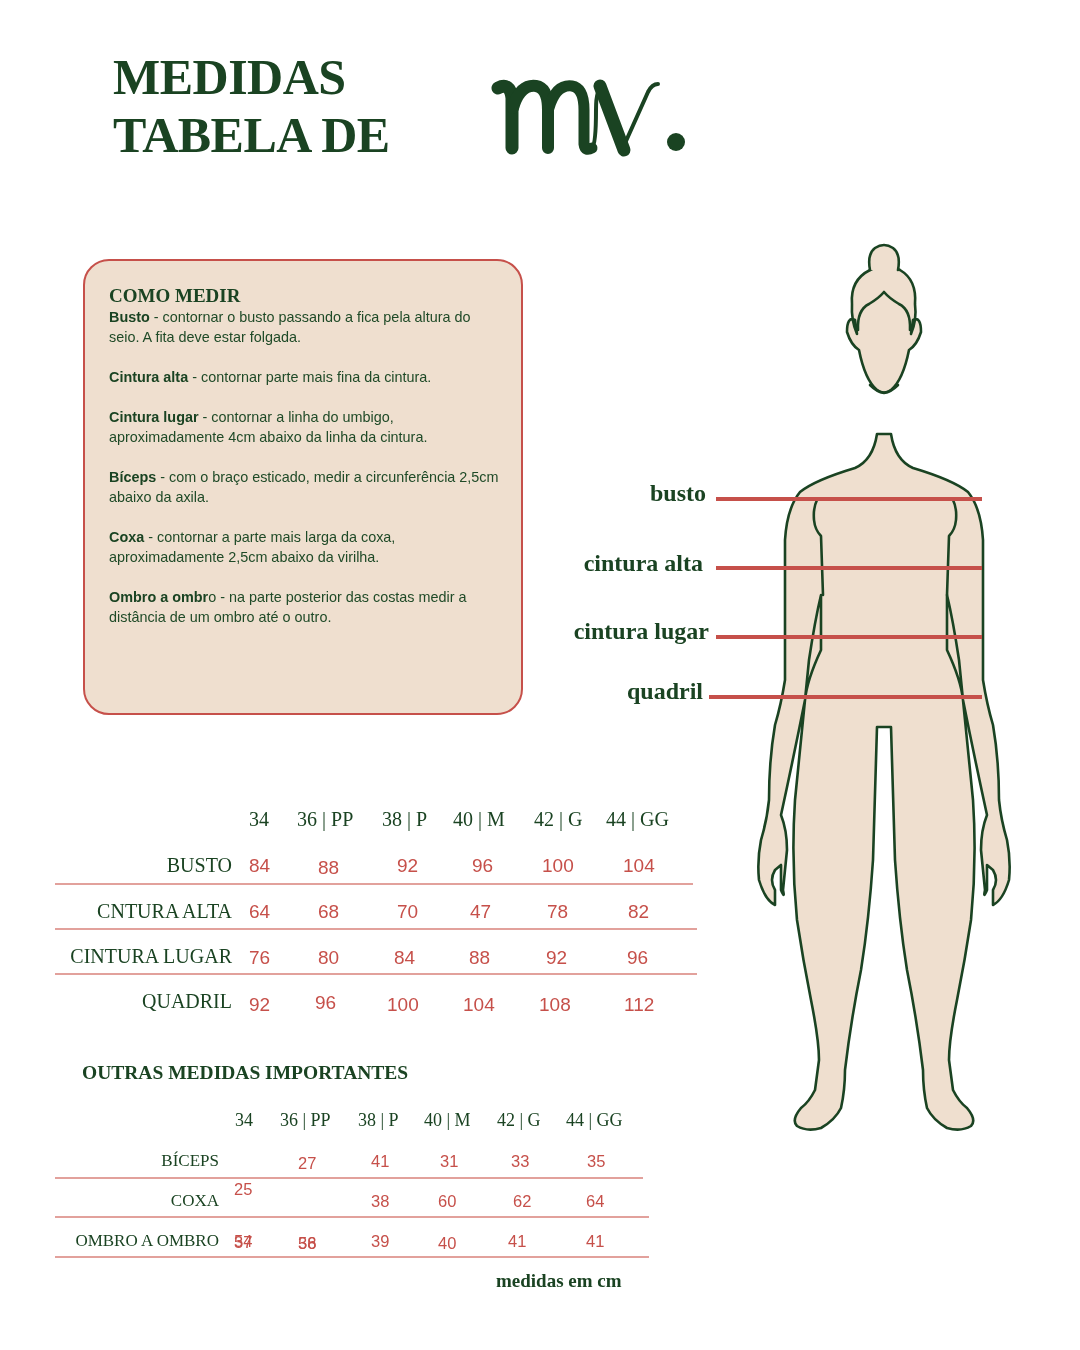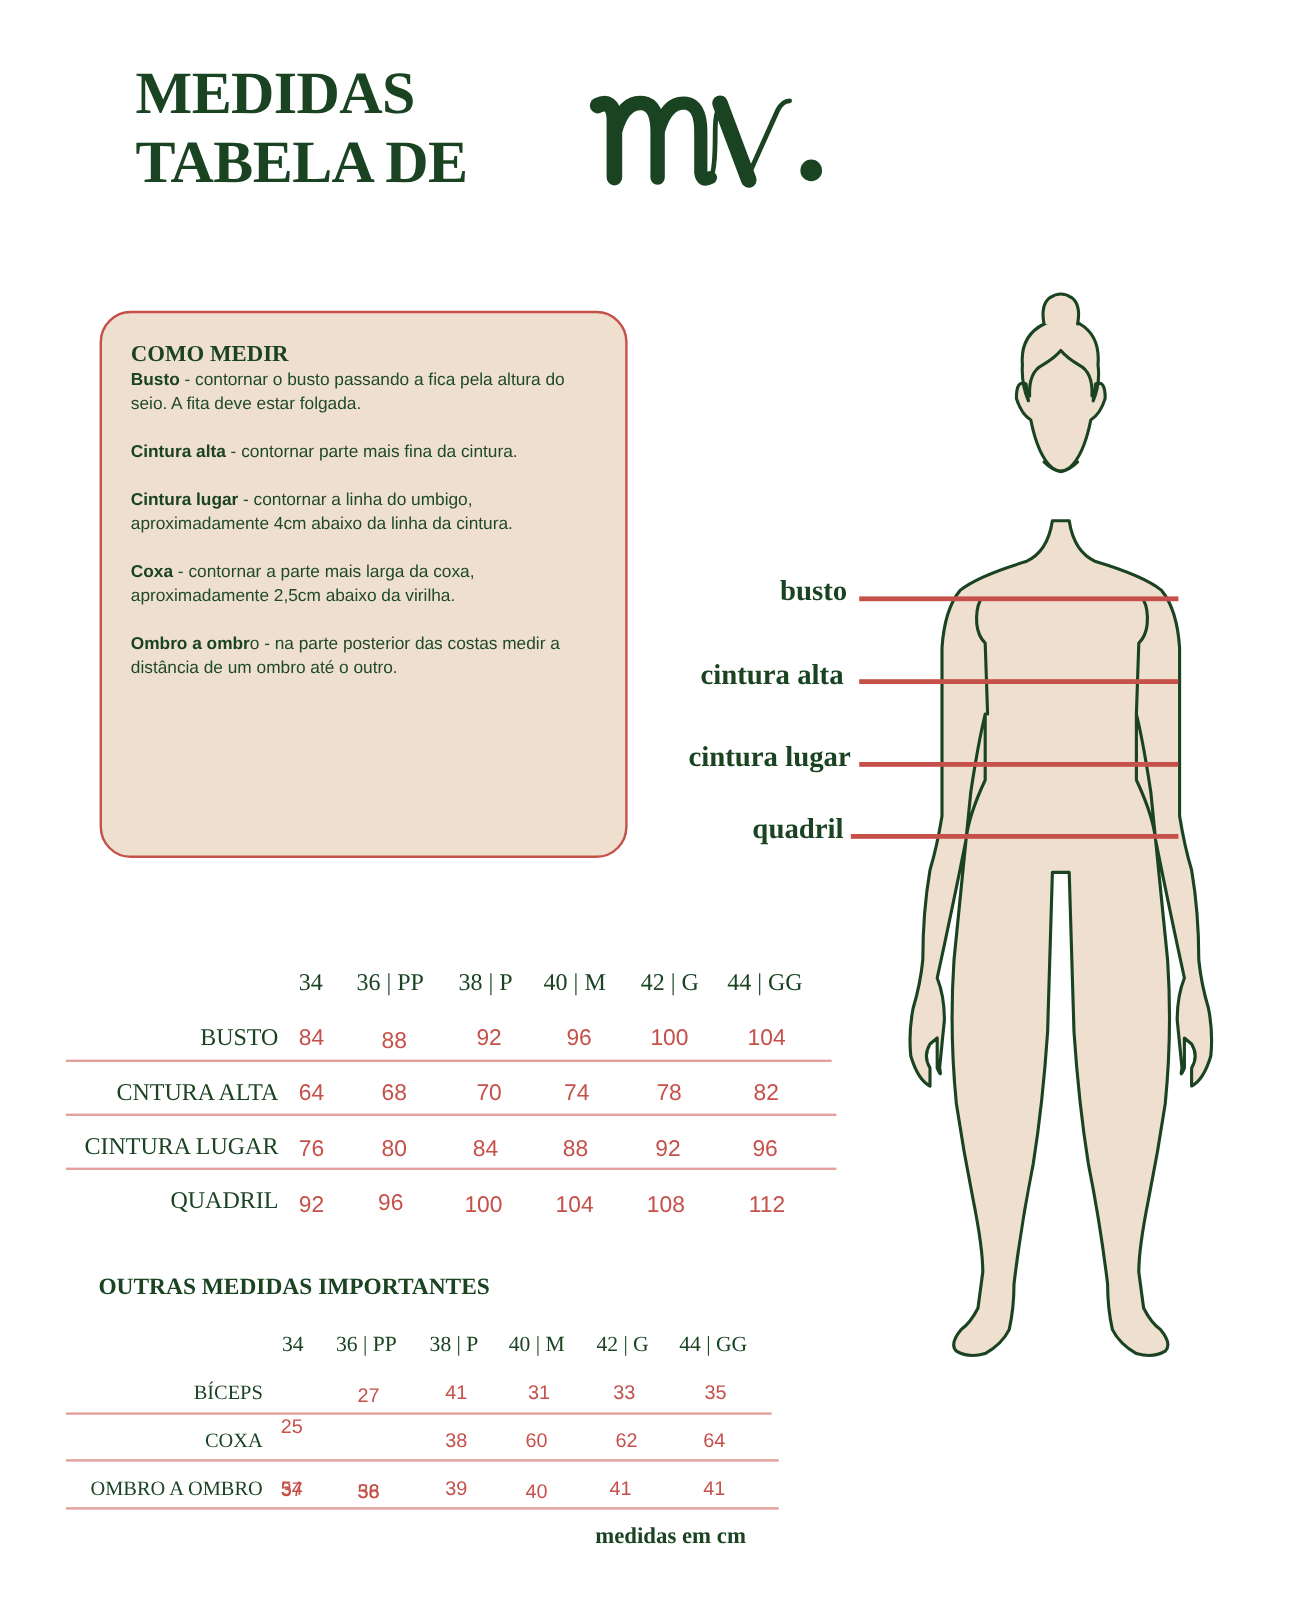--- a/index.html
+++ b/index.html
@@ -66,20 +66,21 @@
     </g>
     <circle cx="188" cy="72" r="9" fill="#1a4322"></circle>
   </svg>
 </div>
 
 <div class="how-box">
   <h2 class="how-title">COMO MEDIR</h2>
   <p class="how-item"><b>Busto</b><span> - contornar o busto passando a fica pela altura do seio. A fita deve estar folgada.</span></p>
   <p class="how-item"><b>Cintura alta</b><span> - contornar parte mais fina da cintura.</span></p>
   <p class="how-item"><b>Cintura lugar</b><span> - contornar a linha do umbigo, aproximadamente 4cm abaixo da linha da cintura.</span></p>
+  <p class="how-item"><b>Bíceps</b><span> - com o braço esticado, medir a circunferência 2,5cm abaixo da axila.</span></p>
   <p class="how-item"><b>Coxa</b><span> - contornar a parte mais larga da coxa, aproximadamente 2,5cm abaixo da virilha.</span></p>
   <p class="how-item"><b>Ombro a ombr</b><span>o - na parte posterior das costas medir a distância de um ombro até o outro.</span></p>
 </div>
 
 <div class="figure">
   <svg width="290" height="915" viewBox="0 0 290 915">
     <g fill="#efdfcf" stroke="#1a4322" stroke-width="2.6" stroke-linejoin="round" stroke-linecap="round">
 
       <path d="
         M132 194
@@ -185,21 +186,21 @@
   <div class="cell" style="left:397px; top:855px;">92</div>
   <div class="cell" style="left:472px; top:855px;">96</div>
   <div class="cell" style="left:542px; top:855px;">100</div>
   <div class="cell" style="left:623px; top:855px;">104</div>
   <div class="hr" style="left:55px; top:883px; width:638px;"></div>
 
   <div class="rowlabel" style="right:848px; top:900px;">CNTURA ALTA</div>
   <div class="cell" style="left:249px; top:901px;">64</div>
   <div class="cell" style="left:318px; top:901px;">68</div>
   <div class="cell" style="left:397px; top:901px;">70</div>
-  <div class="cell" style="left:470px; top:901px;">74</div>
+  <div class="cell" style="left:470px; top:901px;">47</div>
   <div class="cell" style="left:547px; top:901px;">78</div>
   <div class="cell" style="left:628px; top:901px;">82</div>
   <div class="hr" style="left:55px; top:928px; width:642px;"></div>
 
   <div class="rowlabel" style="right:848px; top:945px;">CINTURA LUGAR</div>
   <div class="cell" style="left:249px; top:947px;">76</div>
   <div class="cell" style="left:318px; top:947px;">80</div>
   <div class="cell" style="left:394px; top:947px;">84</div>
   <div class="cell" style="left:469px; top:947px;">88</div>
   <div class="cell" style="left:546px; top:947px;">92</div>

